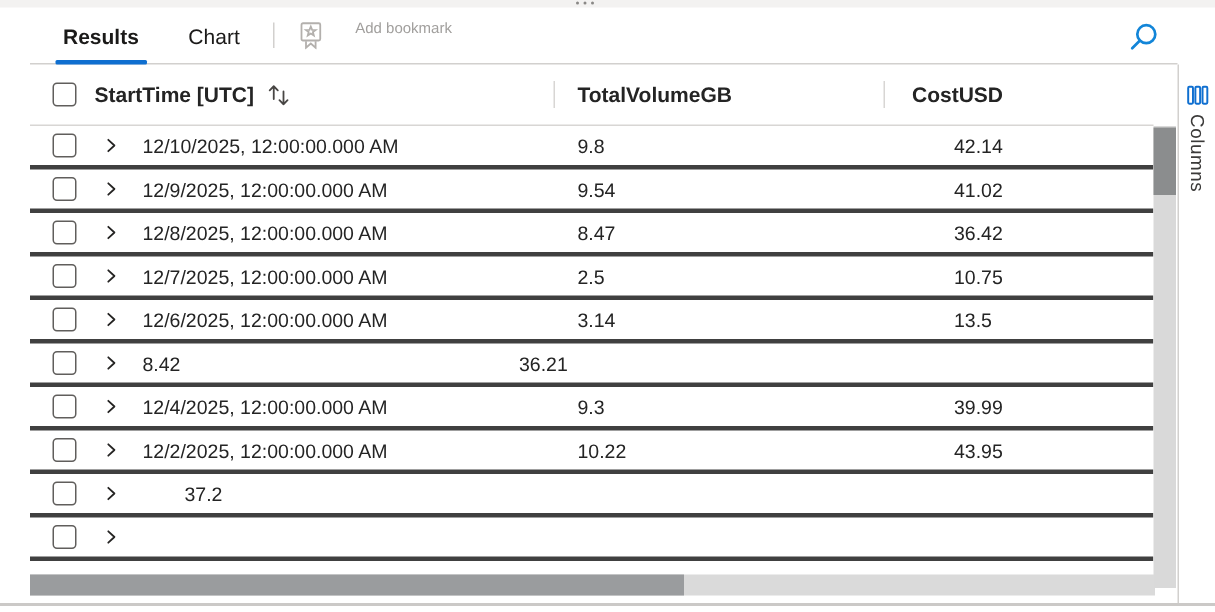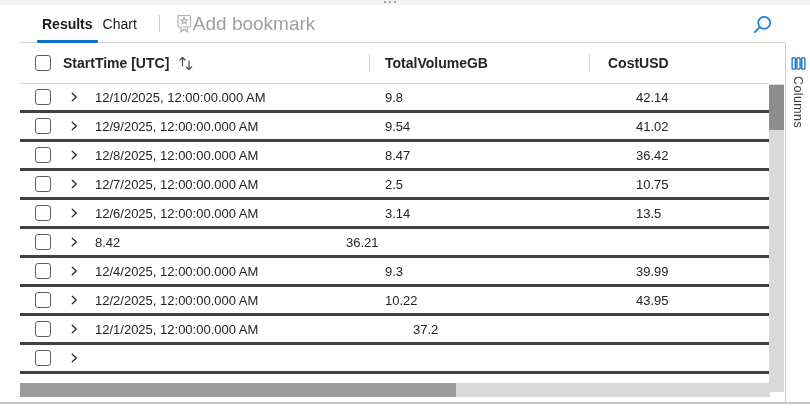--- a/index.html
+++ b/index.html
@@ -19,30 +19,30 @@
   
   .tabbar {
     position:absolute; top:5px; left:20px; width:765px; height:38px;
     border-bottom:1px solid #d2d0ce; display:flex; align-items:center;
   }
   .tab {
     position:relative; height:100%; display:flex; align-items:center;
     padding:0 5px; font-size:14px; color:#1b1a19; cursor:pointer; white-space:nowrap;
   }
   .tab-results { margin-left:17px; }
-  .tab-chart  { }
+  .tab-chart  { margin-left:23px; }
   .tab.active { font-weight:bold; }
   .tab.active::after {
     content:""; position:absolute; left:0; right:0; bottom:-1px; height:3px;
     background:#0f6fd0; border-radius:1px;
   }
   .toolbar-divider { width:1px; height:17px; background:#d2d0ce; margin-left:17px; }
   .bookmark-btn {
-    display:flex; align-items:center; gap:0; margin-left:16px;
-    color:#a19f9d; font-size:19px; cursor:pointer; white-space:nowrap;
+    display:flex; gap:21px; margin-left:16px;
+    color:#a19f9d; font-size:10px; cursor:pointer; white-space:nowrap;
   }
   .search-btn {
     position:absolute; right:11px; top:8px; width:24px; height:24px;
     display:flex; align-items:center; justify-content:center; cursor:pointer;
   }
 
   
   .right-panel {
     position:absolute; top:43px; left:785px; width:25px; height:359px;
     border-left:1px solid #d2d0ce; background:#ffffff;
@@ -295,21 +295,20 @@
       <div class="c-check">
         <span class="cb"></span>
       </div>
       <div class="c-chev">
         <span>
           <svg width="12" height="12" viewBox="0 0 12 12" fill="none" stroke="#252423" stroke-width="1.2" stroke-linecap="round" stroke-linejoin="round">
             <polyline points="4.2,2.2 8.3,6 4.2,9.8"></polyline>
           </svg>
         </span>
       </div>
-      <div class="c-date">12/1/2025, 12:00:00.000 AM</div>
       <div class="c-cost">37.2</div>
     </div>
 
     <div class="row">
       <div class="c-check">
         <span class="cb"></span>
       </div>
       <div class="c-chev">
         <span>
           <svg width="12" height="12" viewBox="0 0 12 12" fill="none" stroke="#252423" stroke-width="1.2" stroke-linecap="round" stroke-linejoin="round">

